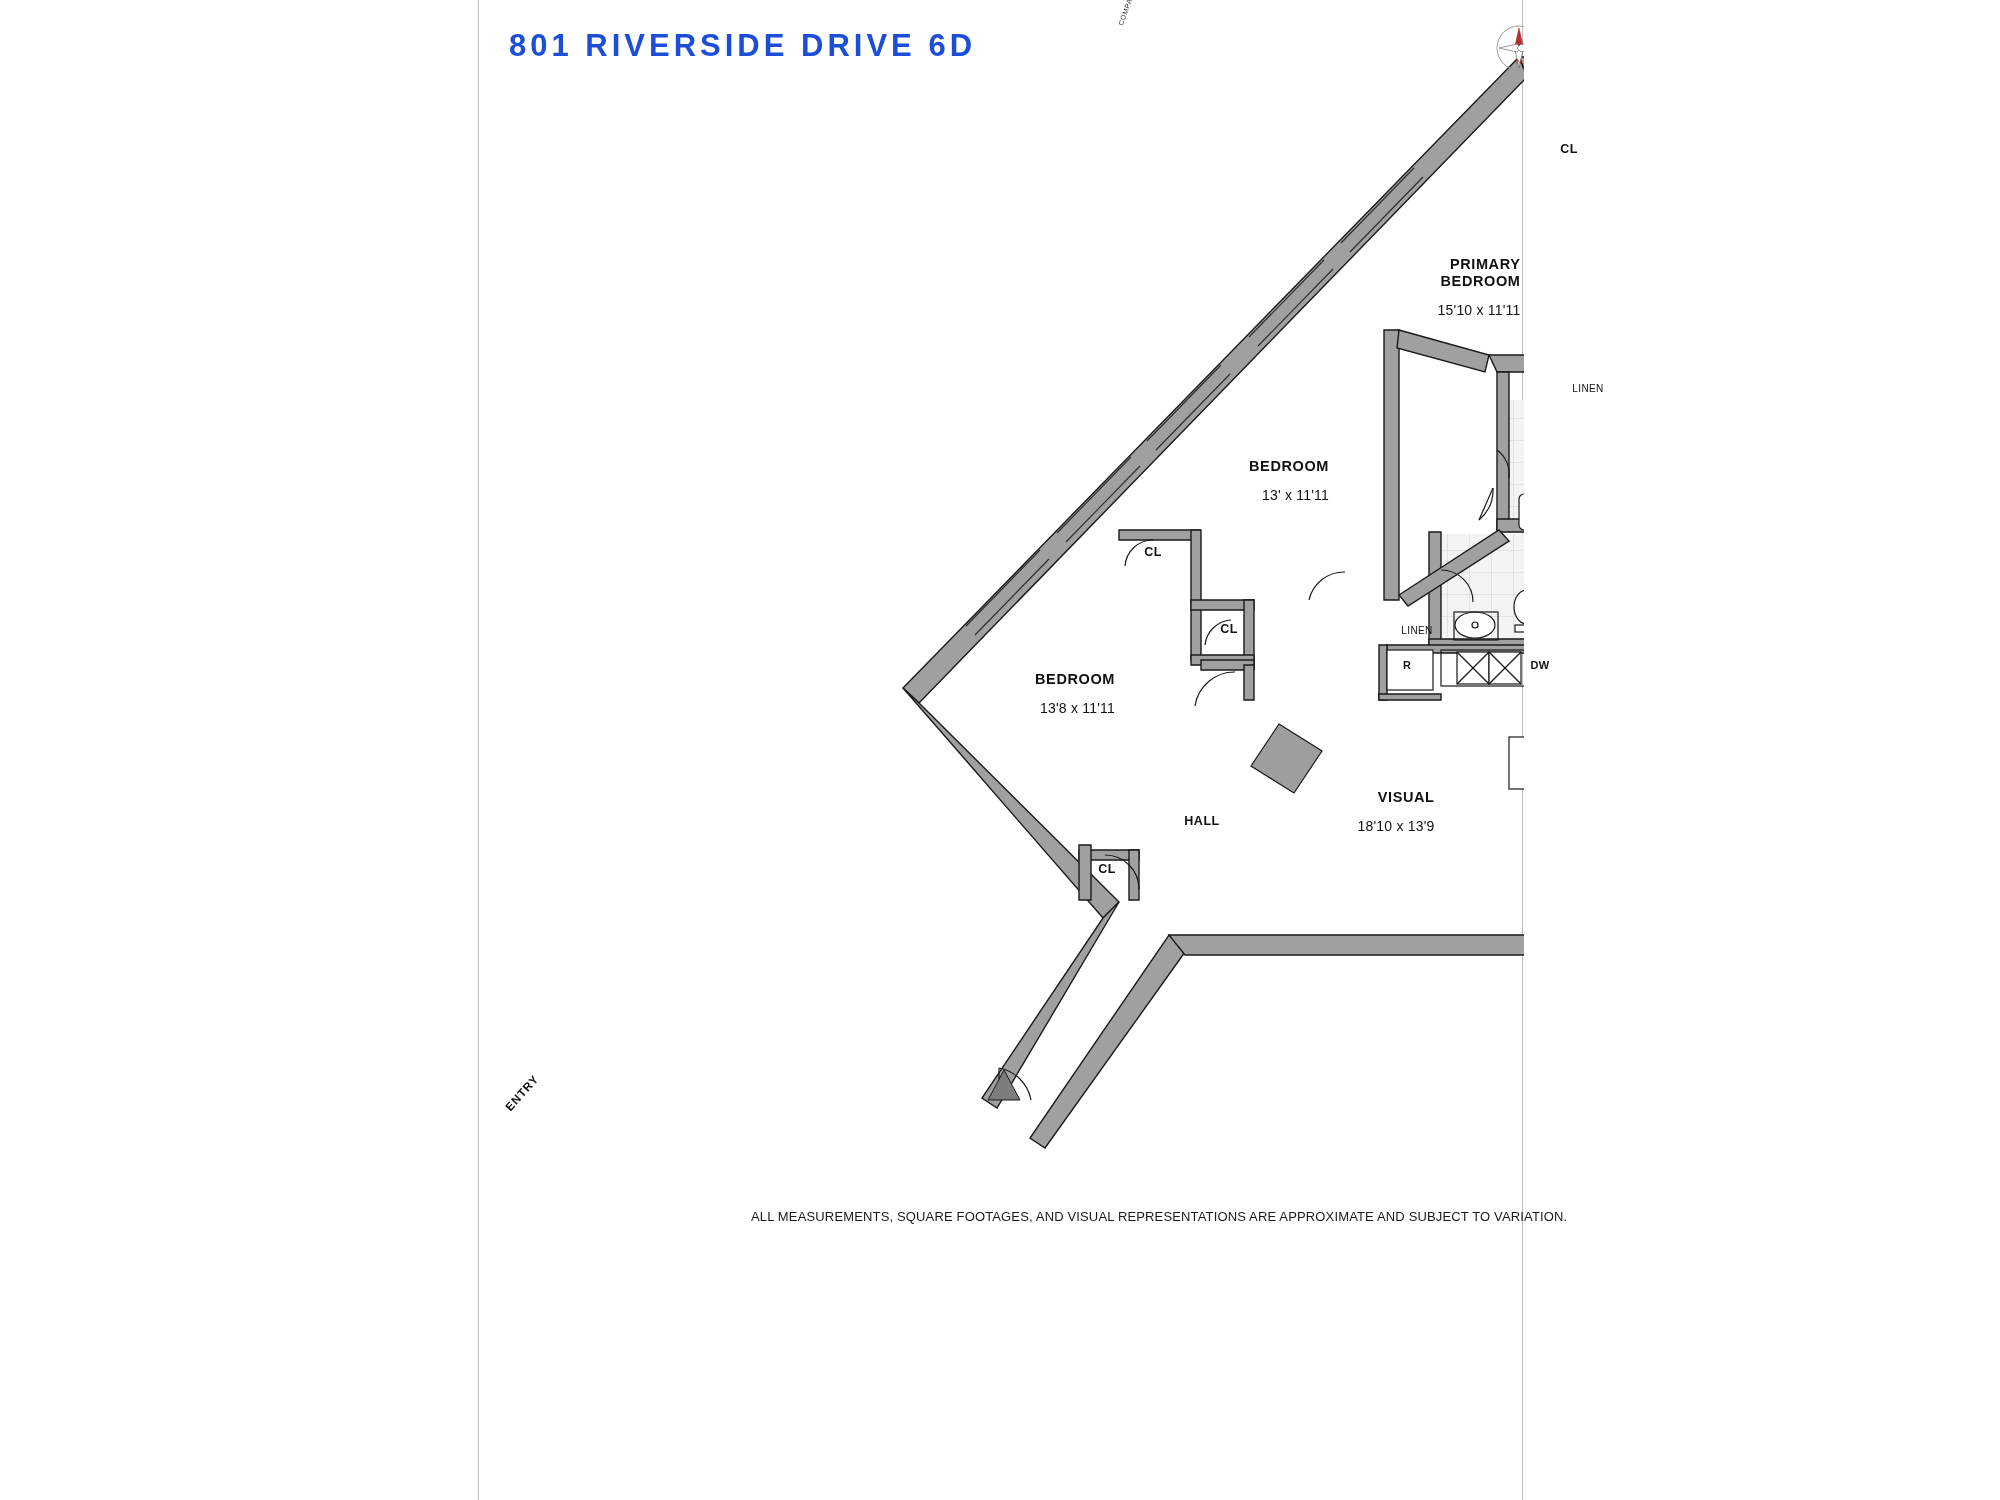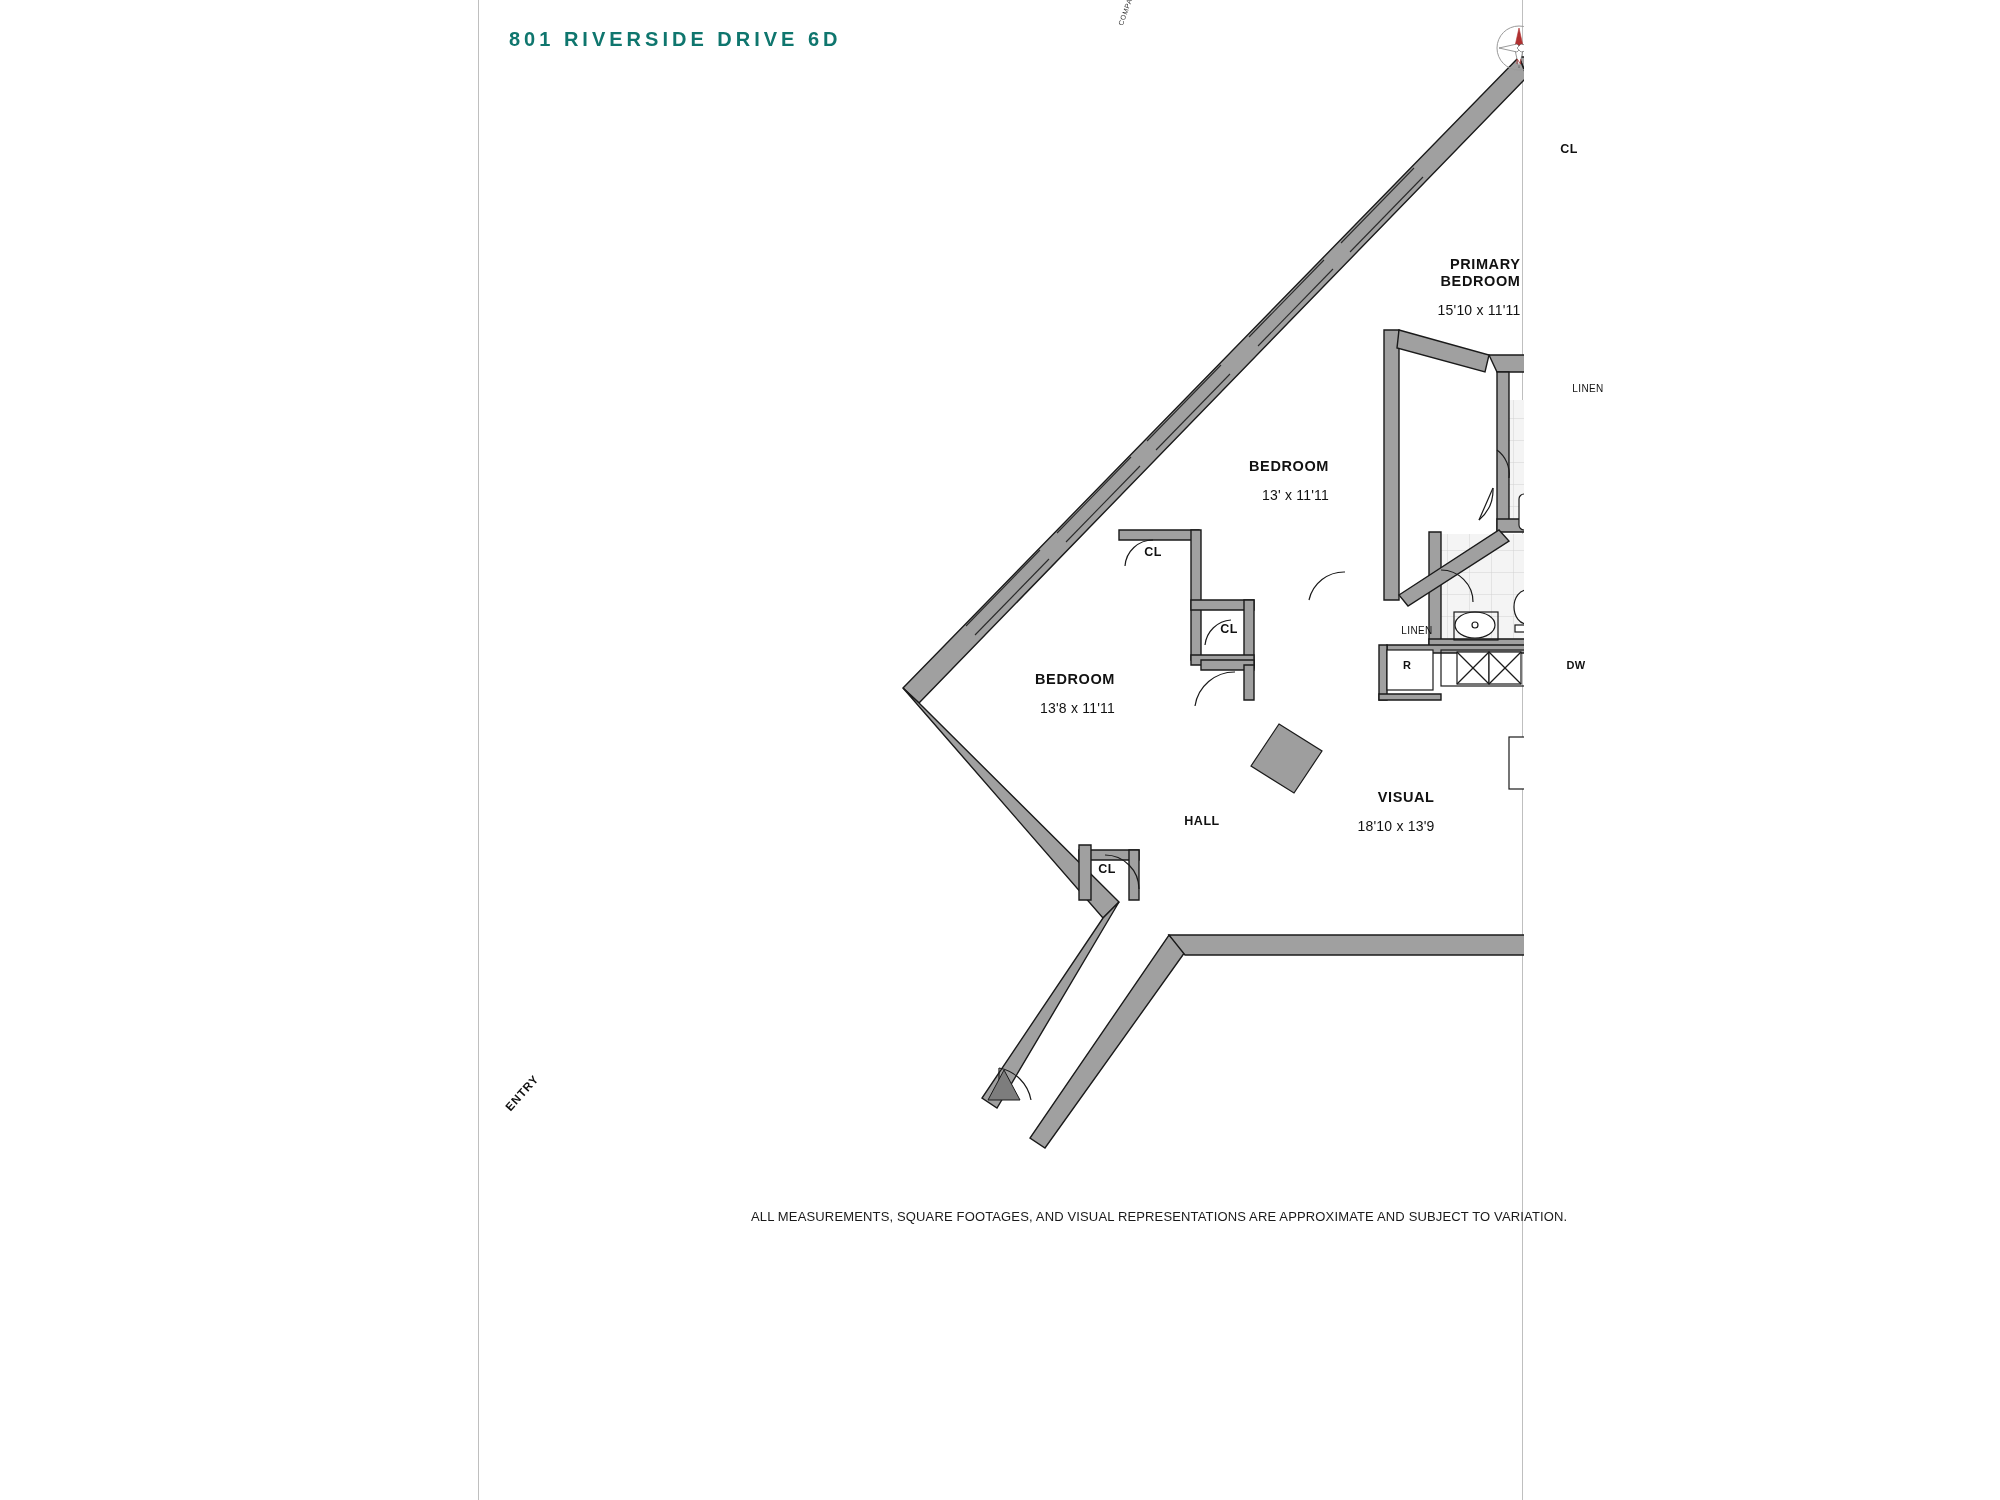--- a/index.html
+++ b/index.html
@@ -25,24 +25,24 @@
     height: 1500px;
     background: #ffffff;
     border-left: 1px solid #bfbfbf;
     border-right: 1px solid #bfbfbf;
     box-sizing: border-box;
   }
   #title {
     position: absolute;
     left: 30px;
     top: 28px;
-    font-size: 20px;
+    font-size: 31px;
     font-weight: bold;
     letter-spacing: 4px;
-    color: #0f766e;
+    color: #1d4ed8;
     white-space: nowrap;
     text-align: center;
   }
   #disclaimer {
     position: absolute;
     left: 272px;
     top: 1209px;
     font-size: 13px;
     letter-spacing: 0.15px;
     color: #1a1a1a;
@@ -318,20 +318,20 @@
     </div>
 
     <div class="lbl small" style="left:723px; top:821px;">HALL</div>
     <div class="lbl small" style="left:1090px; top:149px;">CL</div>
     <div class="lbl small" style="left:674px; top:552px;">CL</div>
     <div class="lbl small" style="left:750px; top:629px;">CL</div>
     <div class="lbl small" style="left:628px; top:869px;">CL</div>
     <div class="lbl tiny" style="left:1109px; top:389px;">LINEN</div>
     <div class="lbl tiny" style="left:938px; top:631px;">LINEN</div>
     <div class="lbl appl" style="left:928px; top:665px;">R</div>
-    <div class="lbl appl" style="left:1097px; top:665px;">DW</div>
+    <div class="lbl appl" style="left:1061px; top:665px;">DW</div>
 
     <div id="entry-label">ENTRY</div>
     <div id="compass-text">COMPASS</div>
 
     <div id="disclaimer">ALL MEASUREMENTS, SQUARE FOOTAGES, AND VISUAL REPRESENTATIONS ARE APPROXIMATE AND SUBJECT TO VARIATION.</div>
   </div>
 </div>
 
 </body></html>

